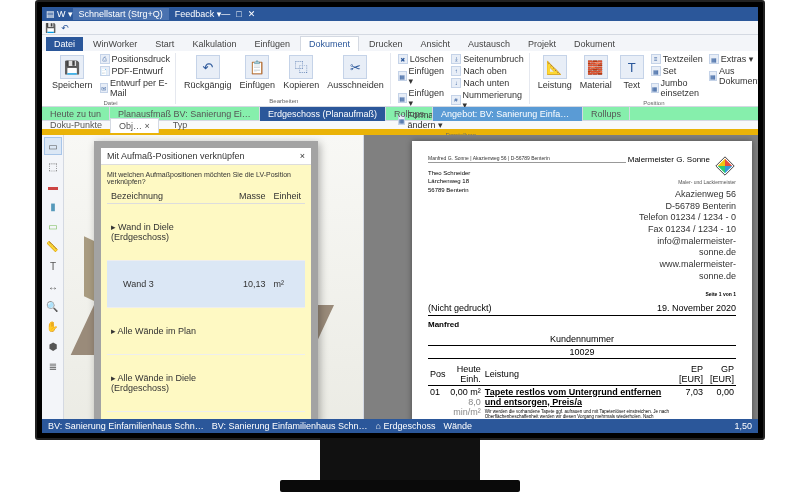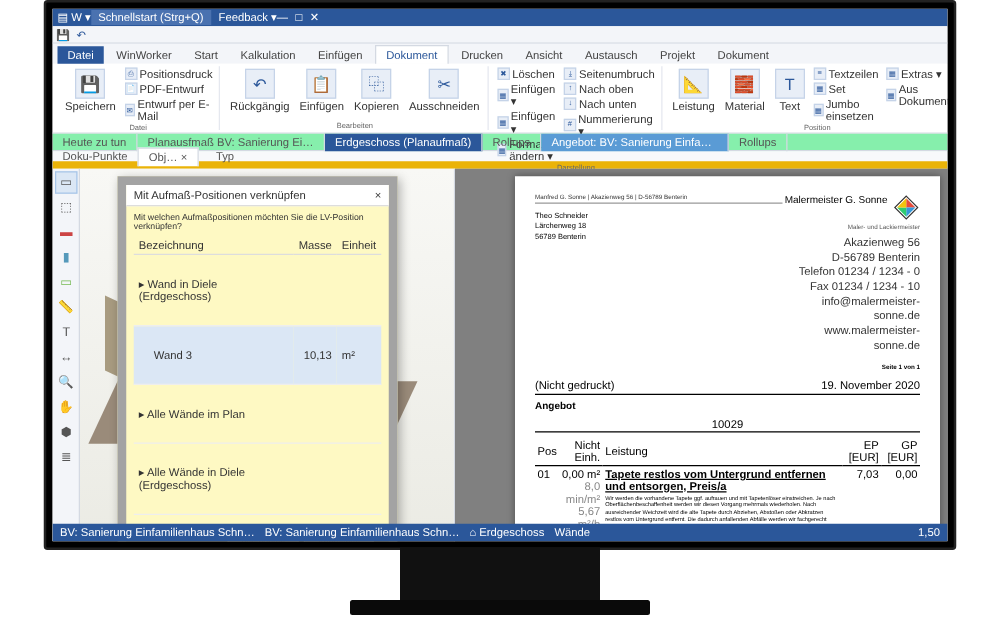--- a/index.html
+++ b/index.html
@@ -368,31 +368,36 @@
             <div>info@malermeister-sonne.de</div>
             <div>www.malermeister-sonne.de</div>
           </div>
         </div>
       </div>
       <div class="page-num">Seite 1 von 1</div>
       <div class="doc-meta">
         <span>(Nicht gedruckt)</span>
         <span>19. November 2020</span>
       </div>
-      <div class="doc-title">Angebot</div>
+      <div class="doc-title">Manfred</div>
+      <div class="cust-line">
+        <span></span>
+        <span>Kundennummer</span>
+        <span></span>
+      </div>
       <div class="cust-line">
               <span></span>
               <span>10029</span>
               <span></span>
             </div>
       <table class="pos-table">
         <tbody>
                 <tr>
           <th>Pos</th>
-          <th class="r">Nicht Einh.</th>
+          <th class="r">Heute Einh.</th>
           <th>Leistung</th>
           <th class="r">EP [EUR]</th>
           <th class="r">GP [EUR]</th>
         </tr>
         <tr>
           <td>01</td>
           <td class="r">
             <div>0,00 m²</div>
             <div style="color:#888">8,0 min/m²</div>
             <div style="color:#888">5,67 m²/h</div>

